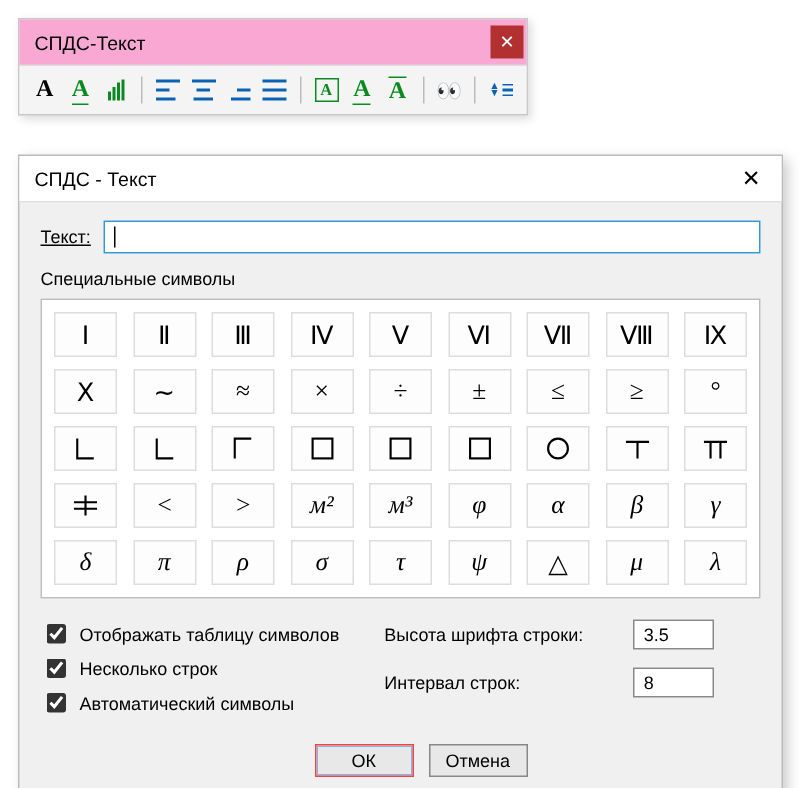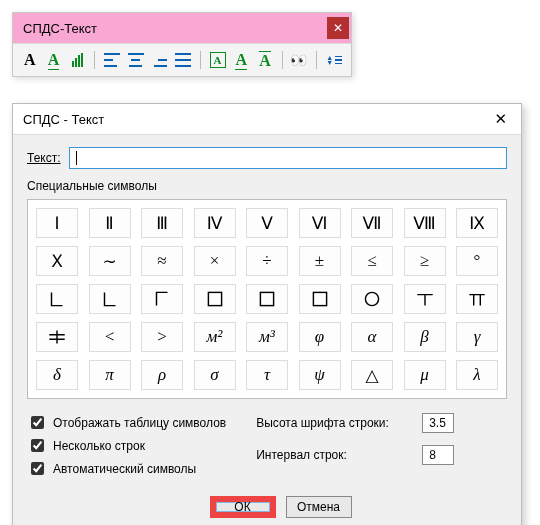--- a/index.html
+++ b/index.html
@@ -119,30 +119,30 @@
   }
   .sym.up{font-style:normal;}
   .sym svg{width:22px;height:22px;}
   .opts{display:flex;margin-top:14px;gap:30px;}
   .checks label{display:flex;align-items:center;gap:6px;margin-bottom:4px;}
   .checks input{width:13px;height:13px;border:1px solid #555;accent-color:#333;}
   .numcol{display:flex;flex-direction:column;gap:12px;}
   .numrow{display:flex;align-items:center;gap:16px;}
   .numrow .lbl{width:150px;}
   .numfield{
-    width:32px;height:20px;border:1px solid #888;background:#fff;
+    width:54px;height:20px;border:1px solid #888;background:#fff;
     padding:1px 6px;font-size:12px;
   }
   .buttons{display:flex;justify-content:center;gap:10px;margin-top:14px;}
   .btn{
     min-width:66px;height:22px;border:1px solid #888;background:#e8e8e8;
     display:flex;align-items:center;justify-content:center;
     font-size:12px;
   }
-  .btn.primary{border:6px solid #ef4444;box-shadow:inset 0 0 0 1px #7fb6e6;margin-left:27px;}
+  .btn.primary{border:1px solid #ef4444;box-shadow:inset 0 0 0 1px #7fb6e6;margin-left:27px;}
 </style>
 </head>
 <body>
 
 <div class="panel">
   <div class="panel-head">
     <span>СПДС-Текст</span>
     <div class="panel-close">
       <span>✕</span>
     </div>

